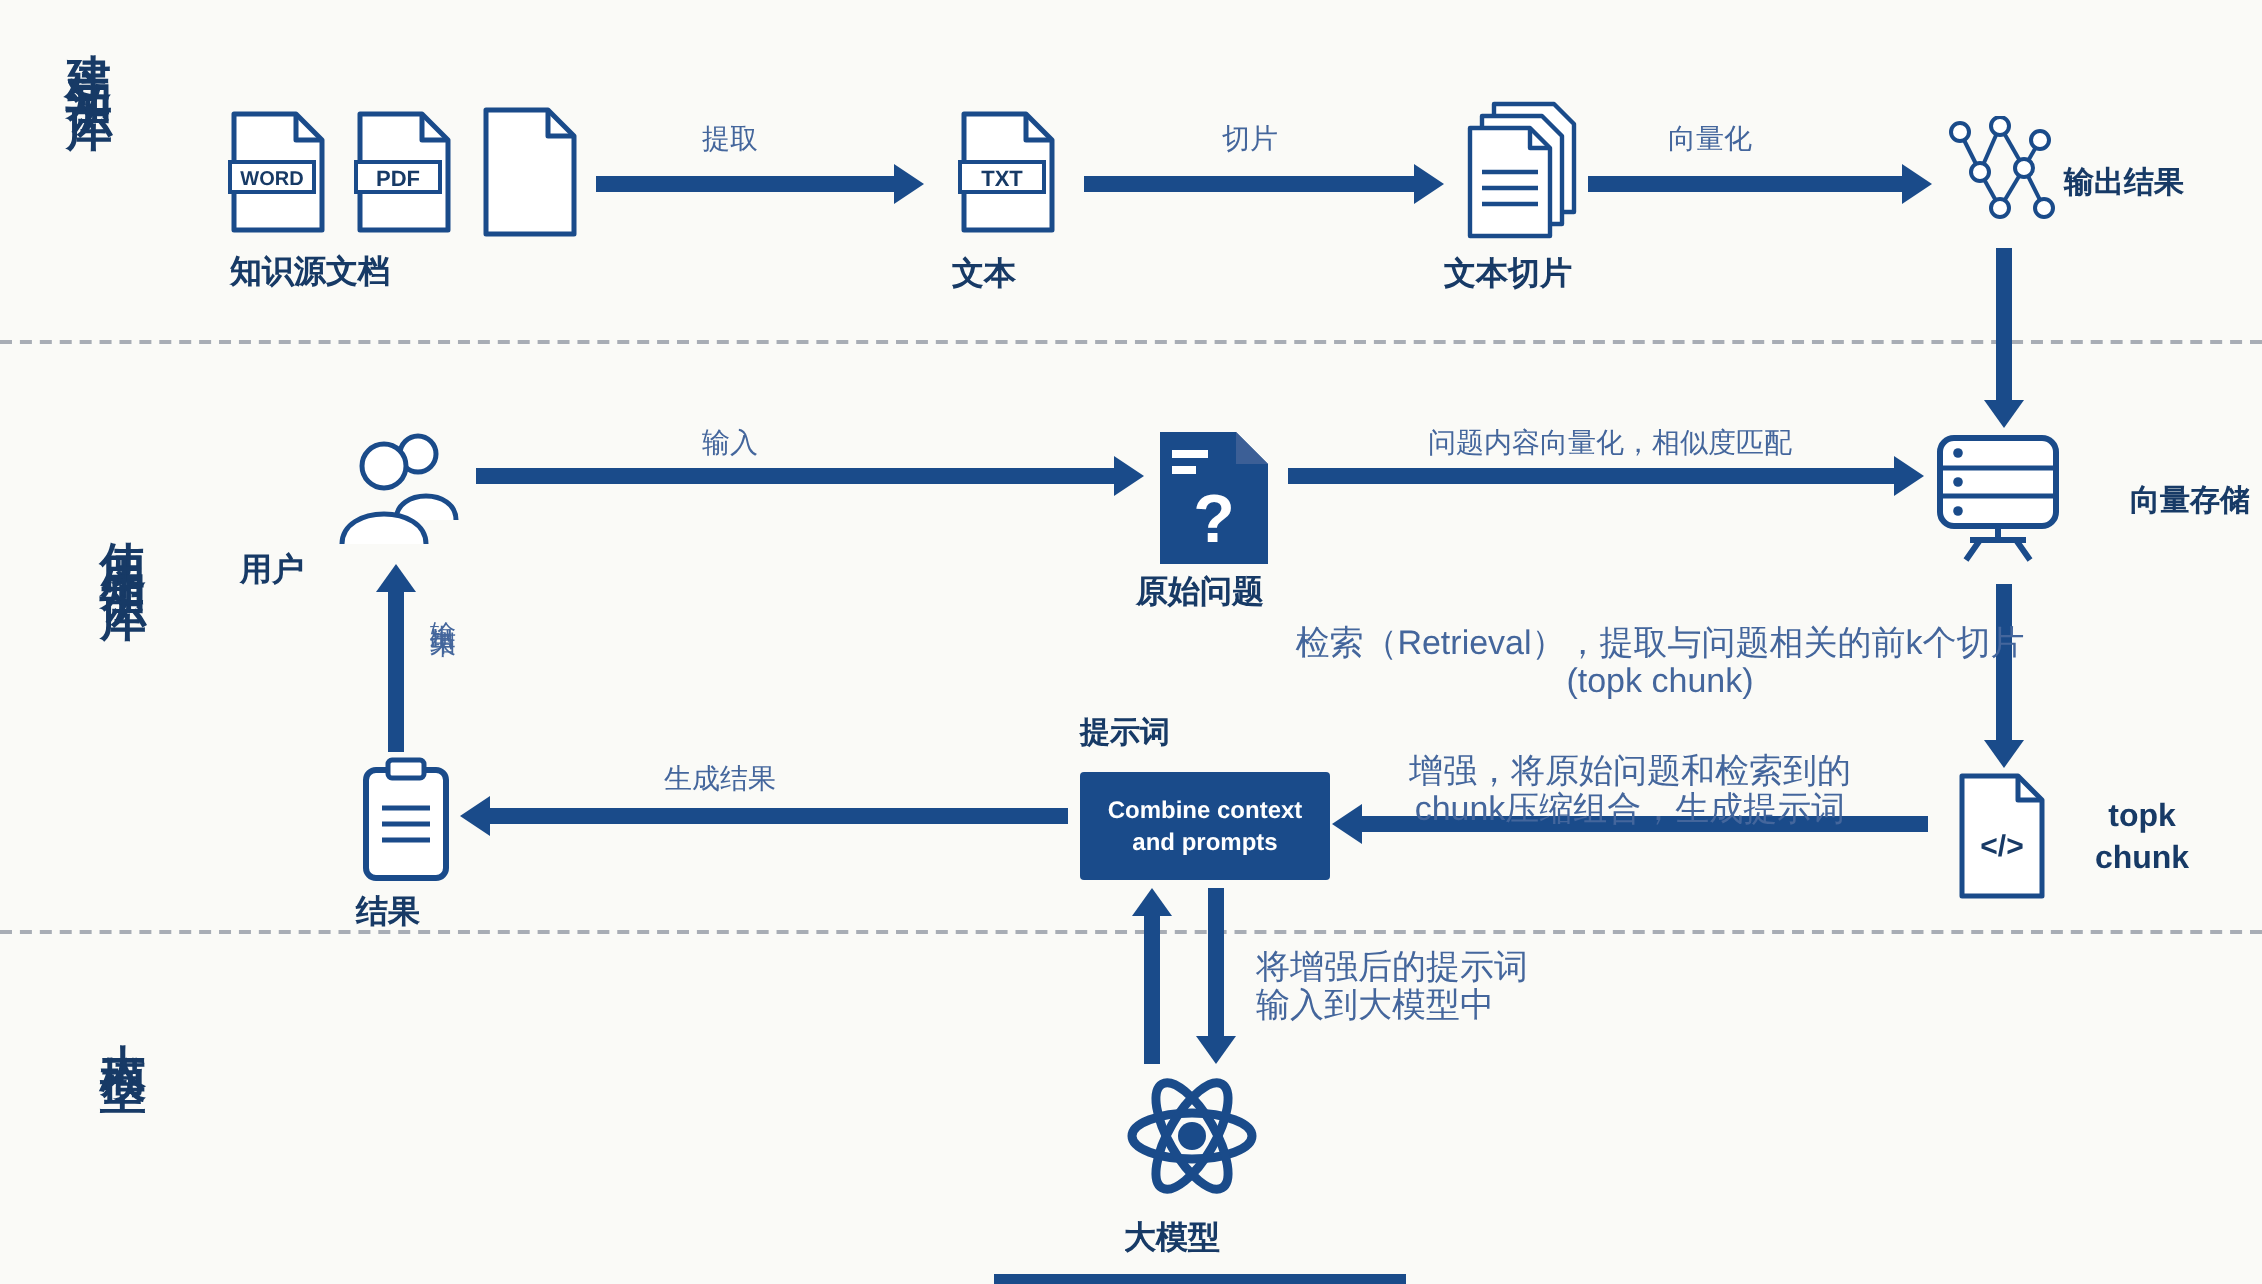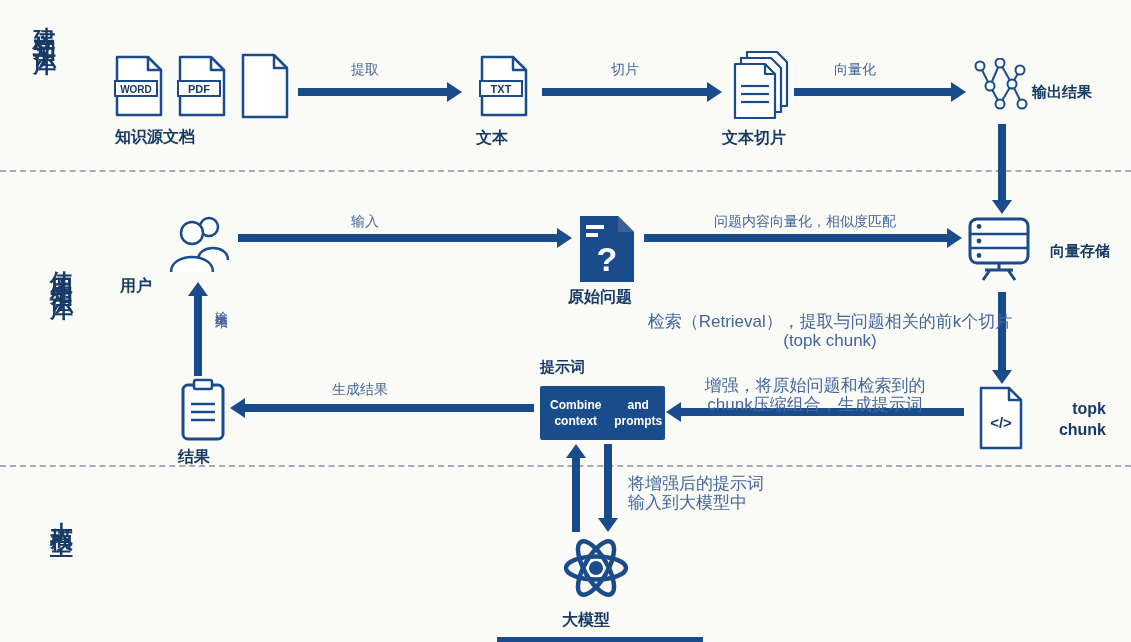--- a/index.html
+++ b/index.html
@@ -35,21 +35,21 @@
     border-left:10px solid transparent;border-right:10px solid transparent;border-bottom:14px solid var(--navy)}
   
   .ic{position:absolute;display:block}
   .ic .st{fill:#ffffff;stroke:var(--navy)}
   .ic .st2{fill:none;stroke:var(--navy)}
   .ic .fl{fill:var(--navy)}
   .ic text{font-family:"Liberation Sans","DejaVu Sans",sans-serif}
   .ic .ictxt{fill:var(--ink);font-weight:bold}
   
   .combine{position:absolute;background:var(--navy);color:var(--boxText);
-    display:flex;align-items:center;justify-content:center;
+    display:flex;flex-direction:column;align-items:center;justify-content:center;
     font-weight:bold;font-size:12px;line-height:16px;border-radius:2px;text-align:center}
   .vtext{position:absolute;writing-mode:vertical-rl;text-orientation:upright;
     color:var(--soft);font-size:13px;letter-spacing:2px}
   .bottom-bar{position:absolute;background:var(--navy)}
 </style>
 </head>
 <body>
 
 <div class="canvas">
 
@@ -175,38 +175,38 @@
 
   <svg class="ic" style="left:967px;top:216px" width="64" height="74" viewBox="0 0 64 74">
     <rect class="st" stroke-width="3" x="3" y="3" width="58" height="44" rx="7"></rect>
     <line class="st2" stroke-width="2.5" x1="3" y1="18" x2="61" y2="18"></line>
     <line class="st2" stroke-width="2.5" x1="3" y1="32" x2="61" y2="32"></line>
     <circle class="fl" cx="12" cy="10.5" r="2.4"></circle>
     <circle class="fl" cx="12" cy="25" r="2.4"></circle>
     <circle class="fl" cx="12" cy="39.5" r="2.4"></circle>
     <path class="st2" stroke-width="3" d="M32 47 V54 M18 54 H46 M23 54 L16 64 M41 54 L48 64"></path>
   </svg>
-  <div class="lbl-bold" style="left:1035px;top:241px;width:90px;font-size:15px;text-align:center">向量存储</div>
+  <div class="lbl-bold" style="left:1035px;top:241px;width:90px;font-size:15px;text-align:right">向量存储</div>
 
   <div class="arr arr-d" style="left:992px;top:292px;height:92px">
     <div class="shaft"></div>
       <div class="head"></div>
   </div>
 
   <div class="lbl-soft lbl-small" style="left:620px;top:312px;width:420px">
     <div>检索（Retrieval），提取与问题相关的前k个切片</div>
     <div>(topk chunk)</div>
   </div>
 
   <svg class="ic" style="left:977px;top:386px" width="48" height="64" viewBox="0 0 48 64">
     <path class="st" stroke-width="2.5" stroke-linejoin="round" d="M4 2 H32 L44 14 V62 H4 Z"></path>
     <path class="st2" stroke-width="2.5" stroke-linejoin="round" d="M32 2 V14 H44"></path>
     <text class="ictxt" x="24" y="42" font-size="15" text-anchor="middle">&lt;/&gt;</text>
   </svg>
-  <div class="lbl-bold" style="left:1036px;top:398px;width:70px;text-align:right;line-height:21px">
+  <div class="lbl-bold" style="left:1036px;top:398px;width:70px;text-align:center;line-height:21px">
     <div>topk</div>
     <div>chunk</div>
   </div>
 
   <div class="arr arr-l" style="left:666px;top:402px;width:298px">
     <div class="shaft"></div>
       <div class="head"></div>
   </div>
   <div class="lbl-soft lbl-small" style="left:678px;top:376px;width:274px">
     <div>增强，将原始问题和检索到的</div>

